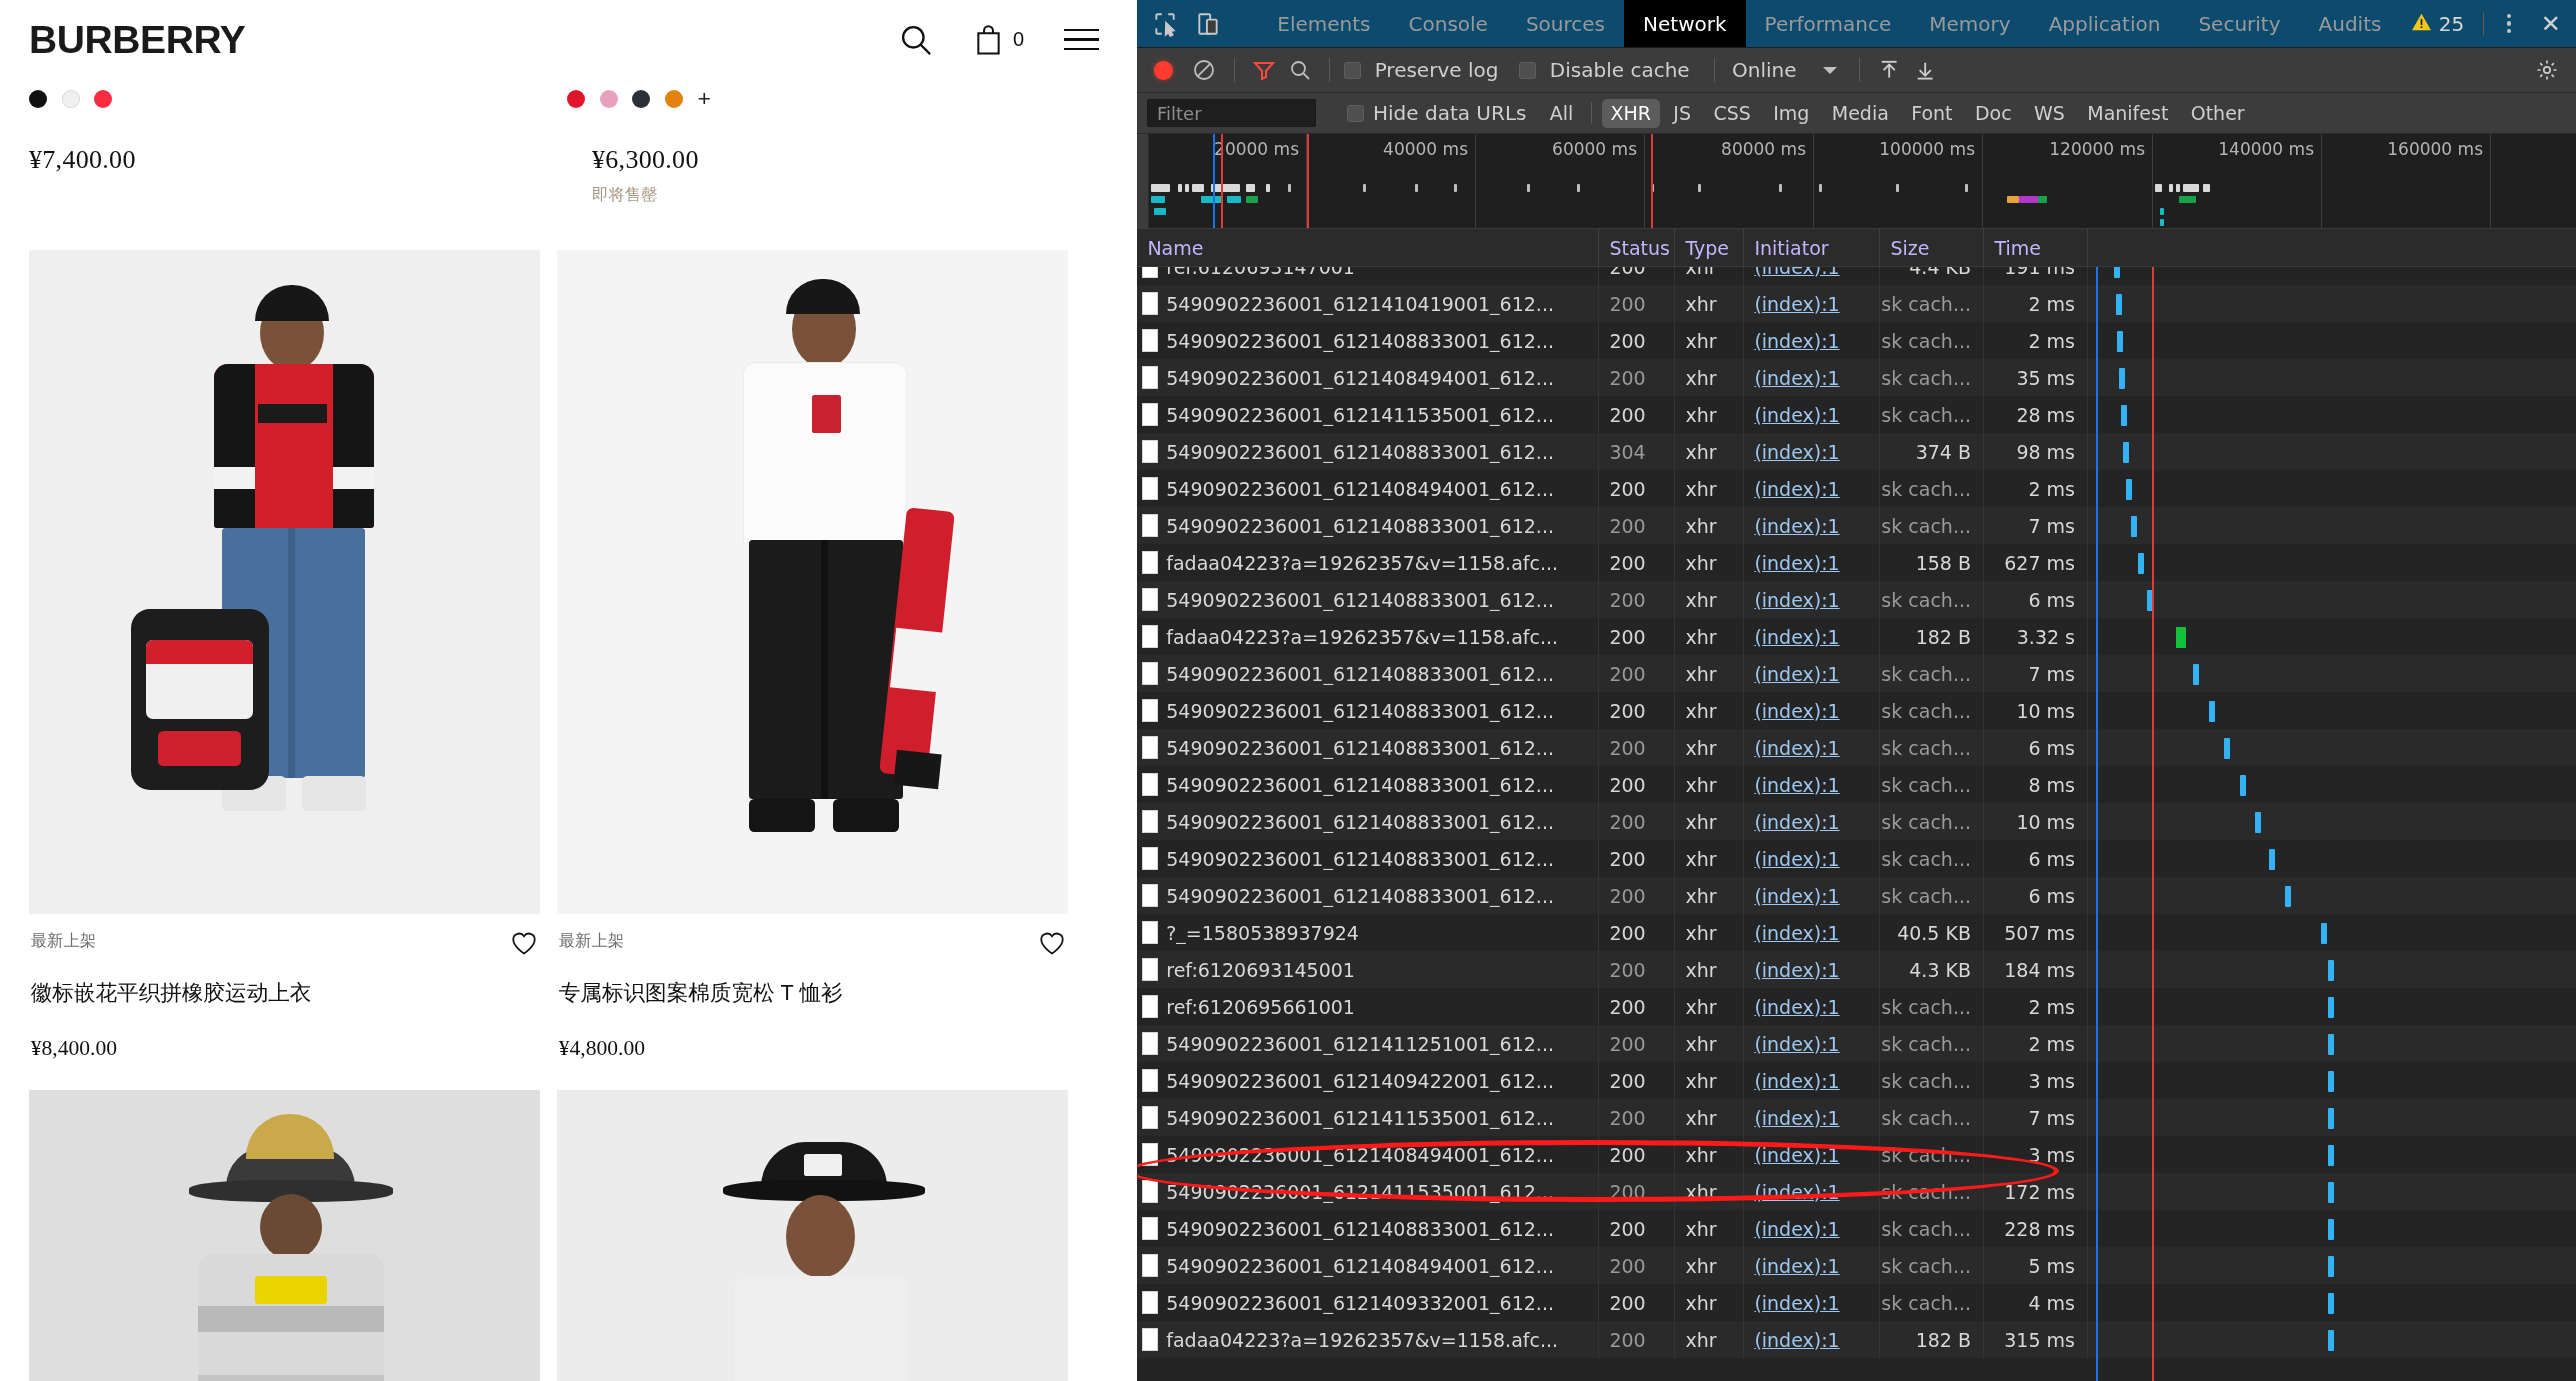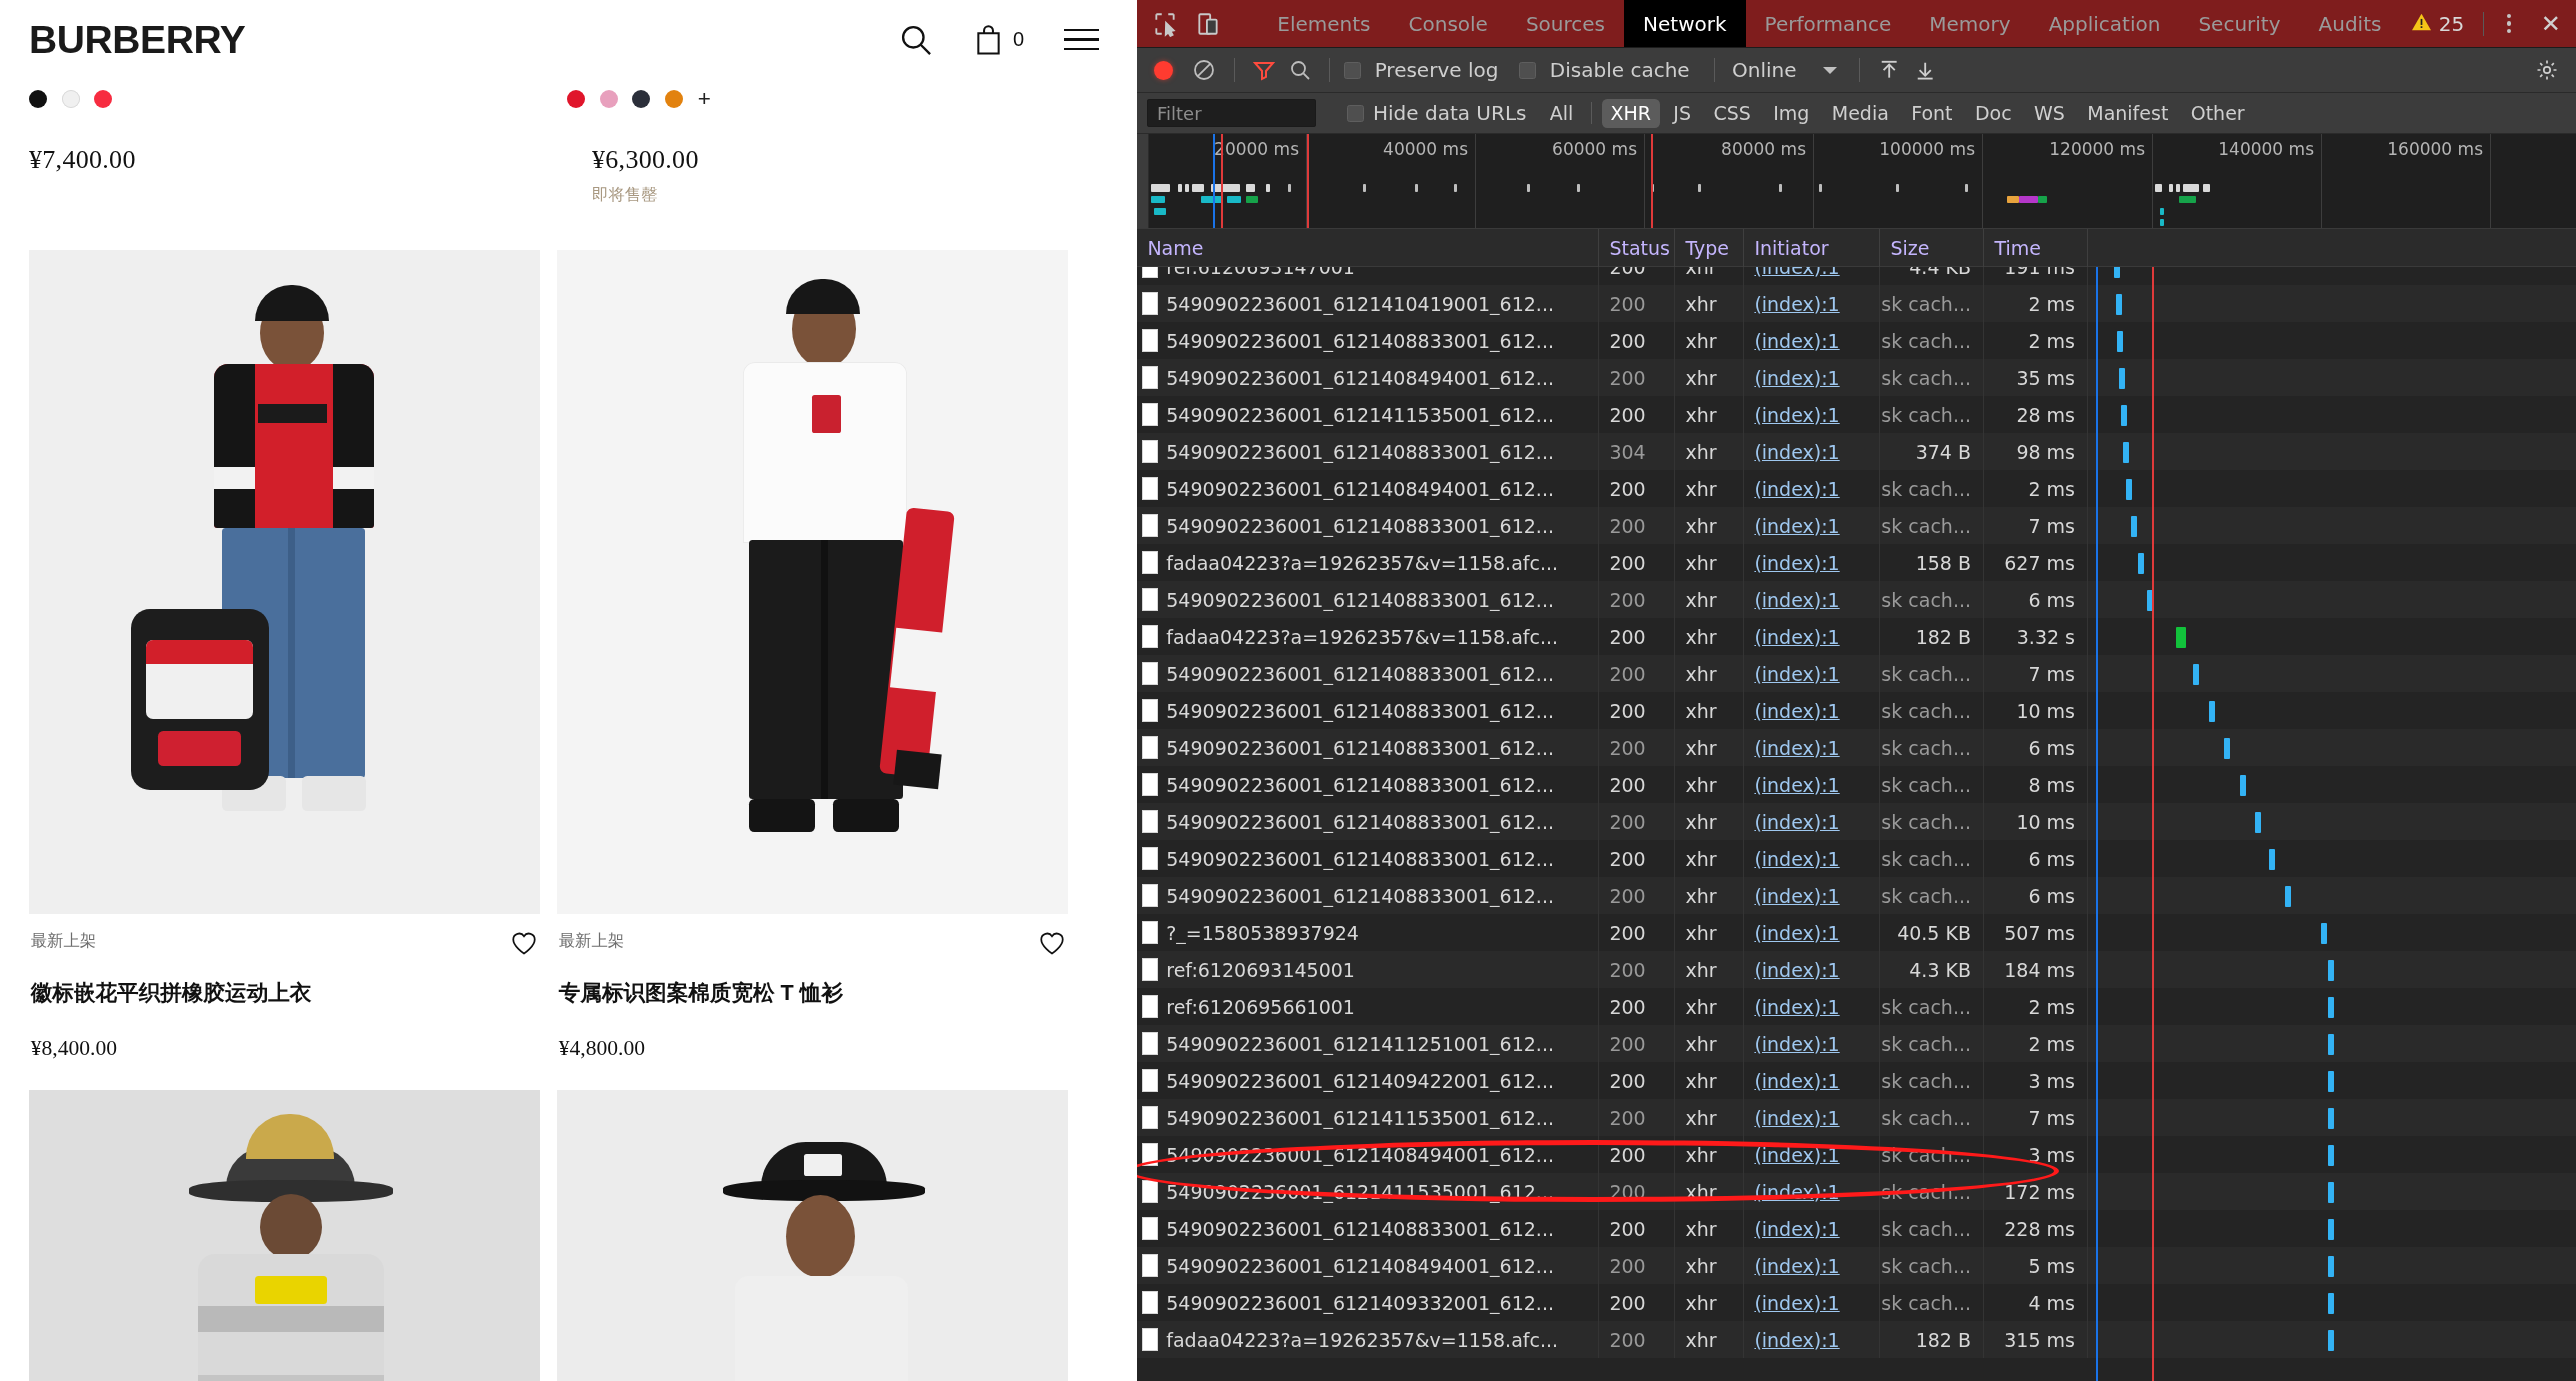--- a/index.html
+++ b/index.html
@@ -103,21 +103,20 @@
   .tile-img.grey { background: #e9e9e9; }
   .tile-meta { padding: 15.5px 1.7px 0 1.7px; position: relative; }
   .meta-top {
     display: flex; align-items: flex-start; justify-content: space-between;
   }
   .new-tag { font-size: 16.4px; color: #6d6d6d; }
   .heart { width: 28px; height: 26px; }
   .tile-title {
     font-size: 21.6px; color: #111; margin-top: 22.4px;
     font-family: "Liberation Sans", sans-serif;
-    font-weight: bold;
   }
   .tile-price {
     font-size: 21.6px; color: #111; margin-top: 29px;
     font-family: "Liberation Serif", serif;
   }
 
   
   .fig { position: absolute; }
   .fig-head { border-radius: 50%; background: #7a5239; }
   .fig-body { background: #d21f2a; }
@@ -138,21 +137,21 @@
     display: flex;
     flex-direction: column;
     position: relative;
     overflow: hidden;
   }
 
   .dt-tabbar {
     height: 48px;
     display: flex;
     align-items: stretch;
-    background: #7f1d1d;
+    background: #0c4a6e;
     border-bottom: 0.9px solid #1c1c1c;
     flex: 0 0 48px;
     text-align: center;
   }
   .dt-tool-icons { display: flex; align-items: center; padding: 0 5.2px 0 12px; gap: 12px; }
   .dt-ic {
     width: 31px; height: 31px; display:flex; align-items:center; justify-content:center;
     cursor: pointer;
   }
   .vsep { width: 0.9px; background: #5a5a5a; margin: 12px 8.6px; }

